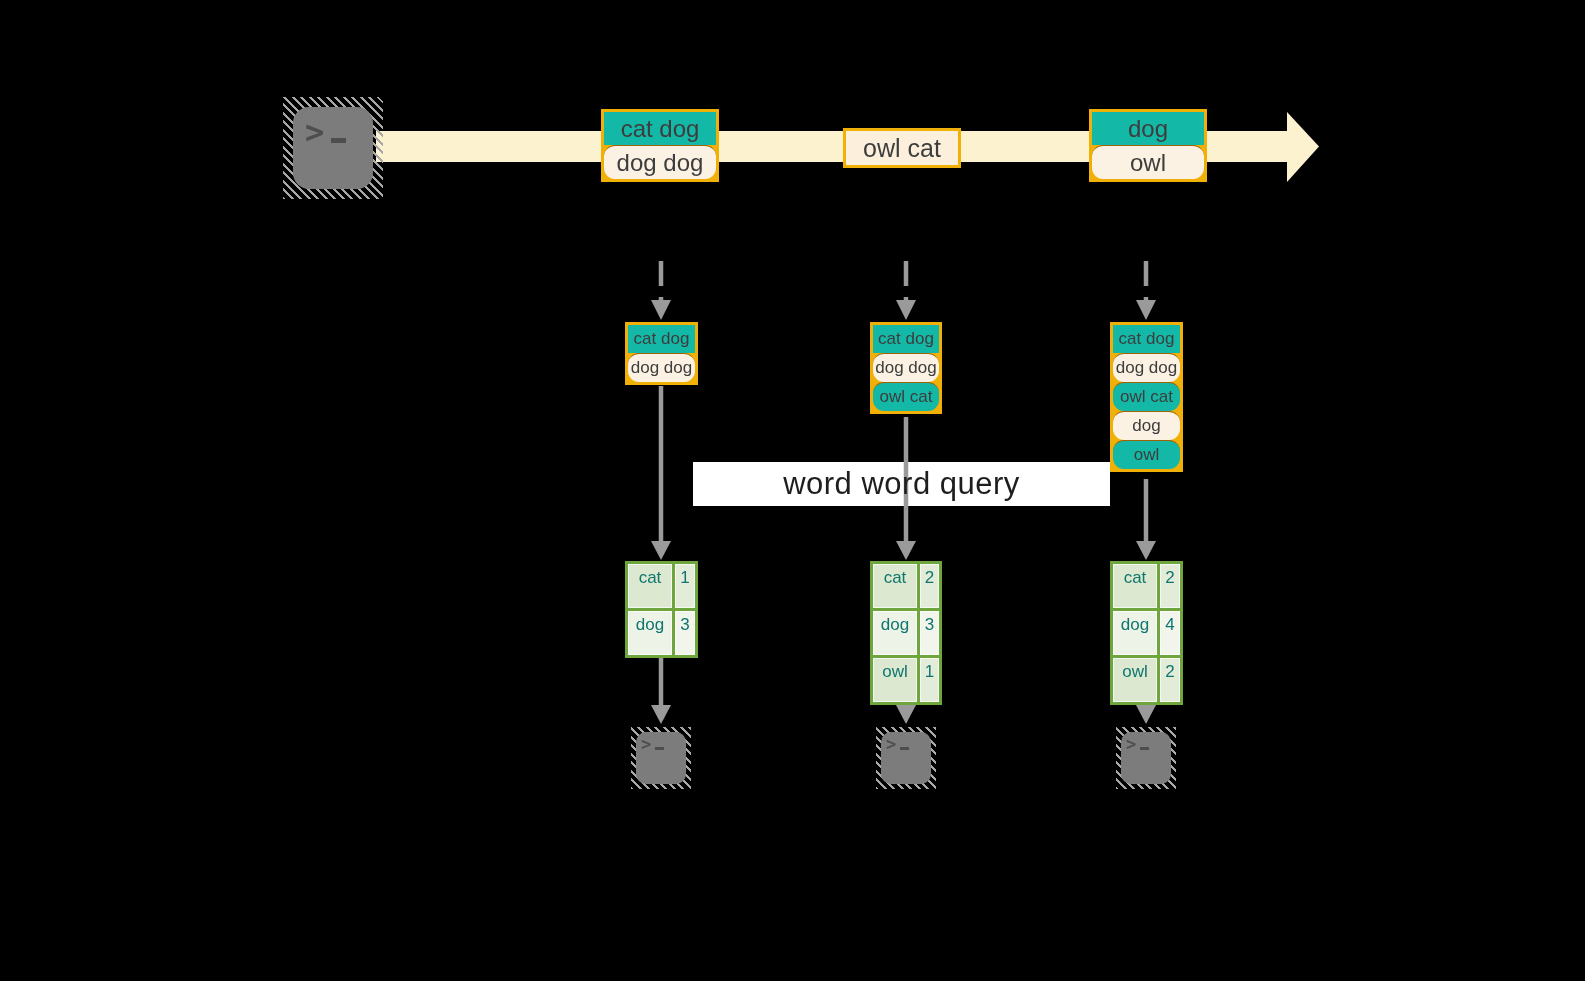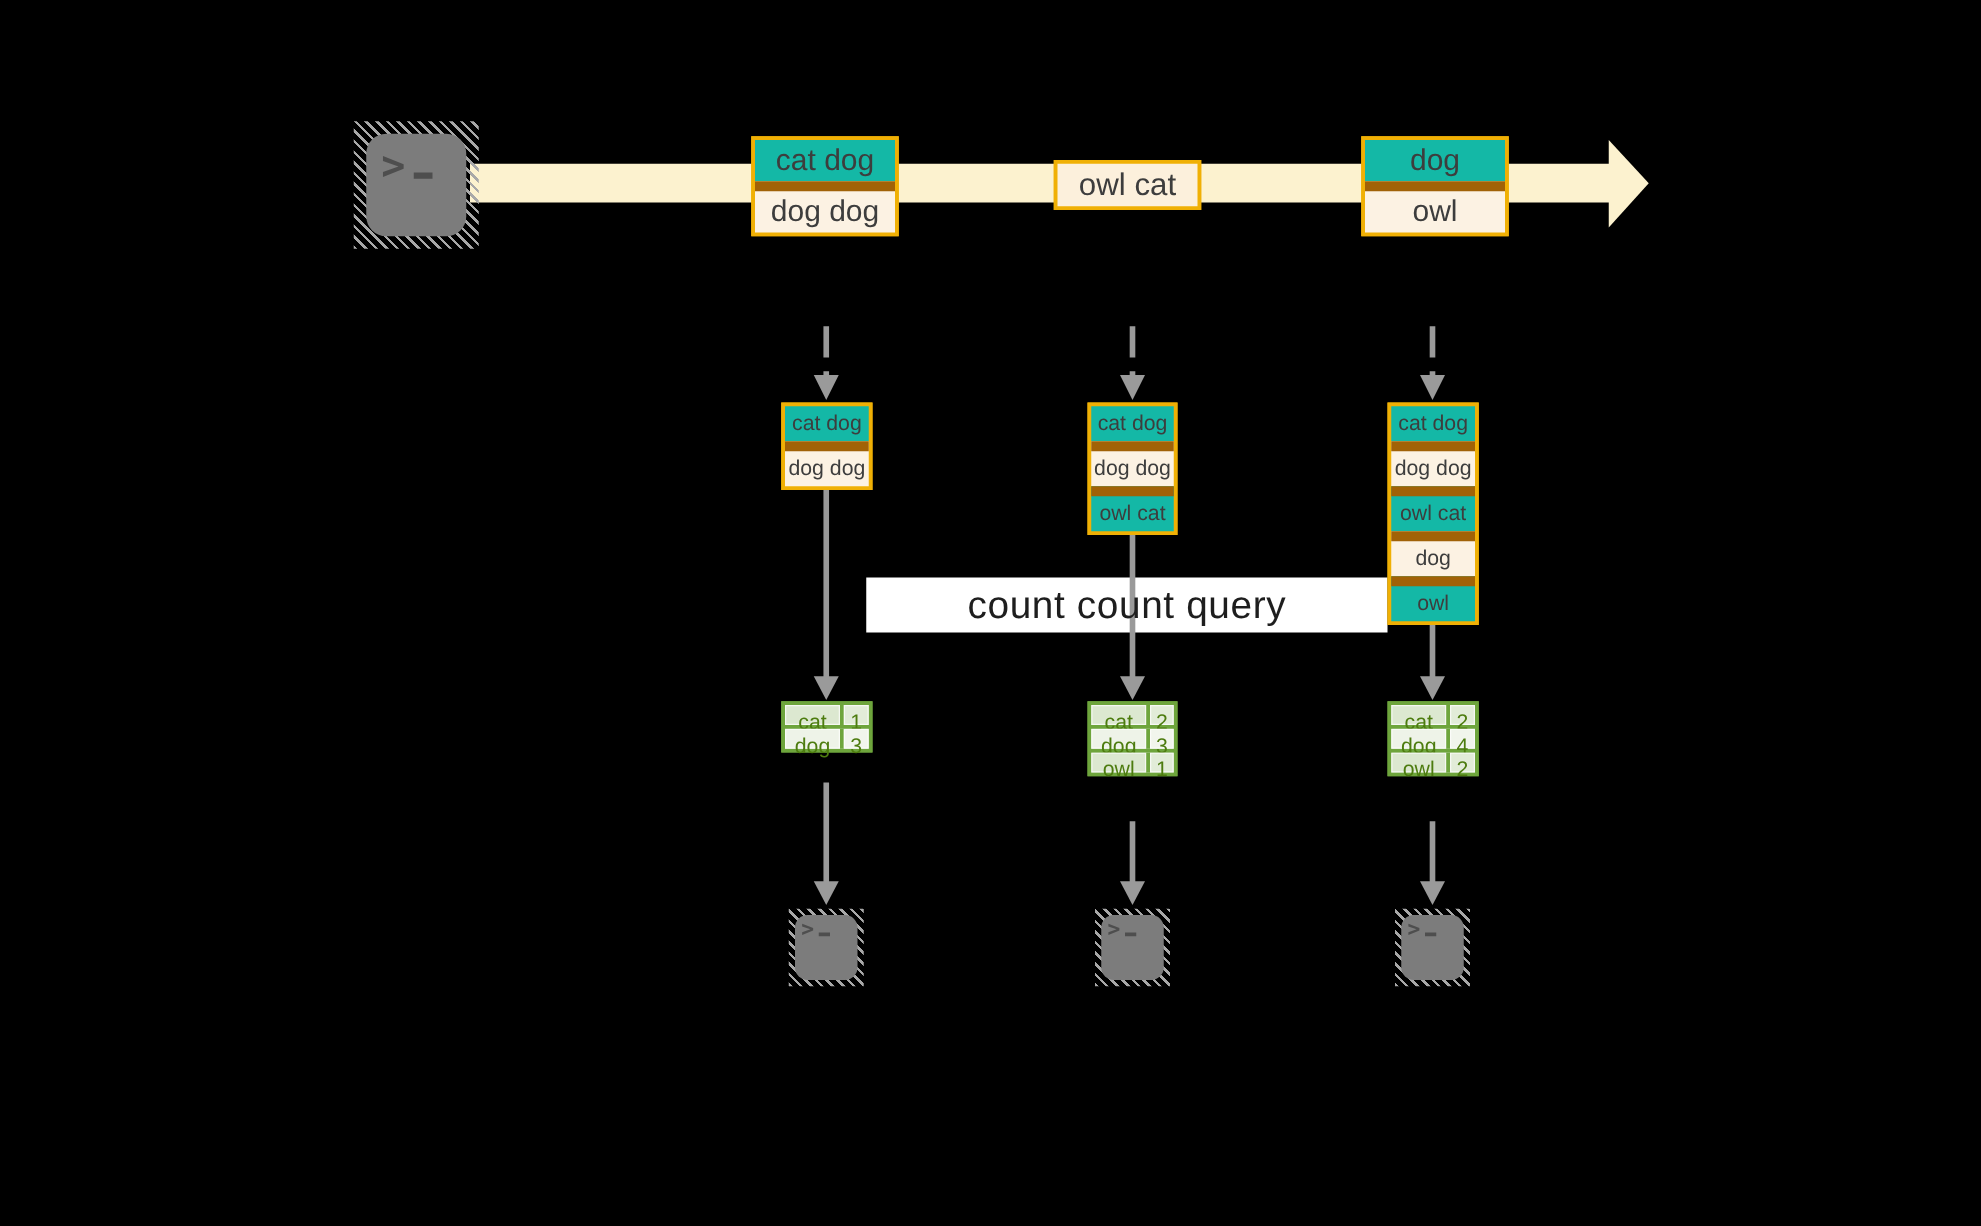--- a/index.html
+++ b/index.html
@@ -5,31 +5,31 @@
   html,body{margin:0;padding:0;background:#000;}
   .canvas{
     position:relative;width:1585px;height:981px;background:#000000;
     font-family:"Liberation Sans", sans-serif;overflow:hidden;
   }
   .layer{position:absolute;left:0;top:0;z-index:1;}
 
   
   .obox{position:absolute;border:3px solid #F0B005;box-sizing:border-box;z-index:2;background:#F0B005;}
   .ocell{text-align:center;color:#3D3D3D;overflow:hidden;white-space:nowrap;}
-  .ocell.sep{border-top:8px solid #a16207;}
+  .ocell.sep{border-top:1px solid #a16207;border-radius:11px;}
   .tcell{height:33px;line-height:33px;font-size:24px;}
   .bcell{height:34px;line-height:34px;font-size:25px;}
   .scell{height:28px;line-height:28px;font-size:17px;}
   .oc-a{background:#14b8a6;}
   .oc-b{background:#FCF2E3;}
   .oc-s{background:#FCF0DC;}
 
   
   .gtable{position:absolute;border:3px solid #6EA53C;box-sizing:border-box;z-index:2;background:#6EA53C;}
-  .grow{display:flex;height:16px;line-height:28px;font-size:17px;color:#4d7c0f;}
+  .grow{display:flex;height:44px;line-height:28px;font-size:17px;color:#0f766e;}
   .grow.sep{border-top:3px solid #6EA53C;}
   .gname{width:44px;text-align:center;border-right:3px solid #6EA53C;
          box-shadow:inset 0 0 0 1px rgba(255,255,255,0.7);}
   .gval{flex:1;text-align:center;box-shadow:inset 0 0 0 1px rgba(255,255,255,0.7);}
   .gr-a .gname{background:#DCE8D0;} .gr-a .gval{background:#E2ECD8;}
   .gr-b .gname{background:#EEF3E8;} .gr-b .gval{background:#F1F5EC;}
 
   
   .term{position:absolute;z-index:2;
     background:repeating-linear-gradient(45deg,#A8A8A8 0 2px,rgba(0,0,0,0) 2px 6px);}
@@ -118,21 +118,21 @@
     <div class="ocell scell oc-a sep">owl cat</div>
   </div>
   <div class="obox" style="left:1110px;top:322px;width:73px">
     <div class="ocell scell oc-a">cat dog</div>
     <div class="ocell scell oc-b sep">dog dog</div>
     <div class="ocell scell oc-a sep">owl cat</div>
     <div class="ocell scell oc-b sep">dog</div>
     <div class="ocell scell oc-a sep">owl</div>
   </div>
 
-  <div class="query-label">count count query</div>
+  <div class="query-label">word word query</div>
 
   <div class="gtable" style="left:625px;top:561px;width:73px">
     <div class="grow gr-a">
       <div class="gname">cat</div>
       <div class="gval">1</div>
     </div>
     <div class="grow gr-b sep">
       <div class="gname">dog</div>
       <div class="gval">3</div>
     </div>

